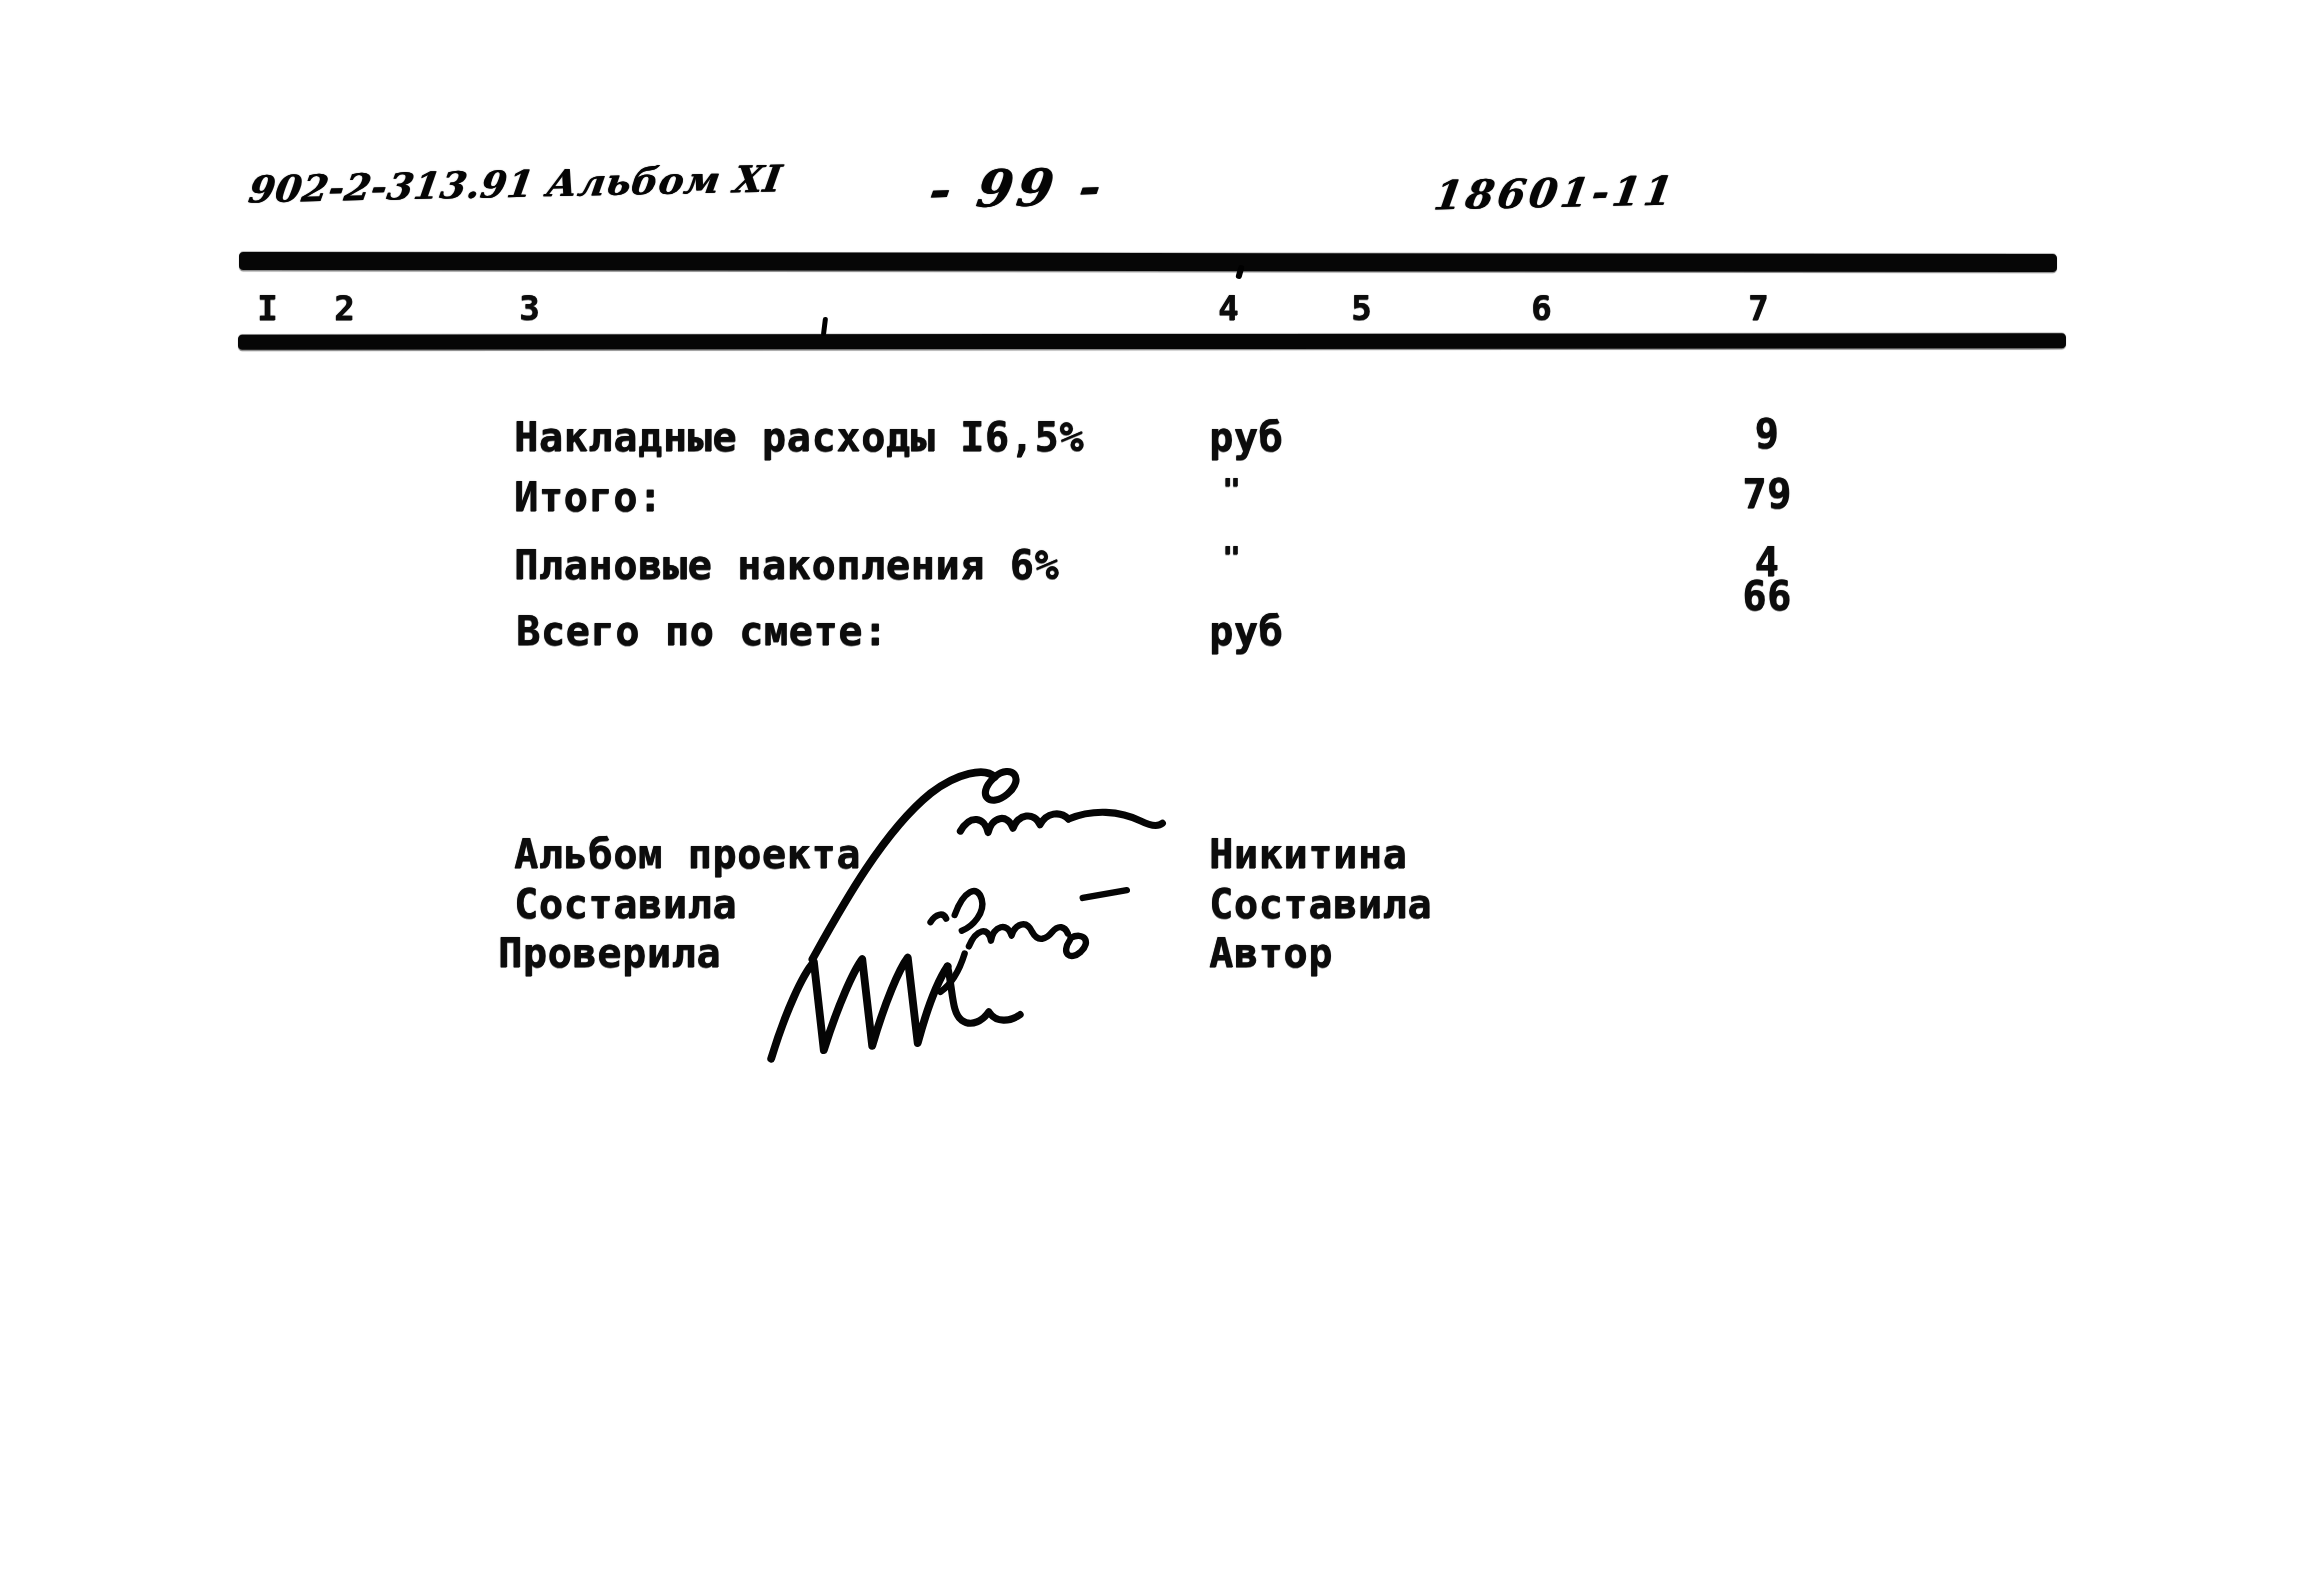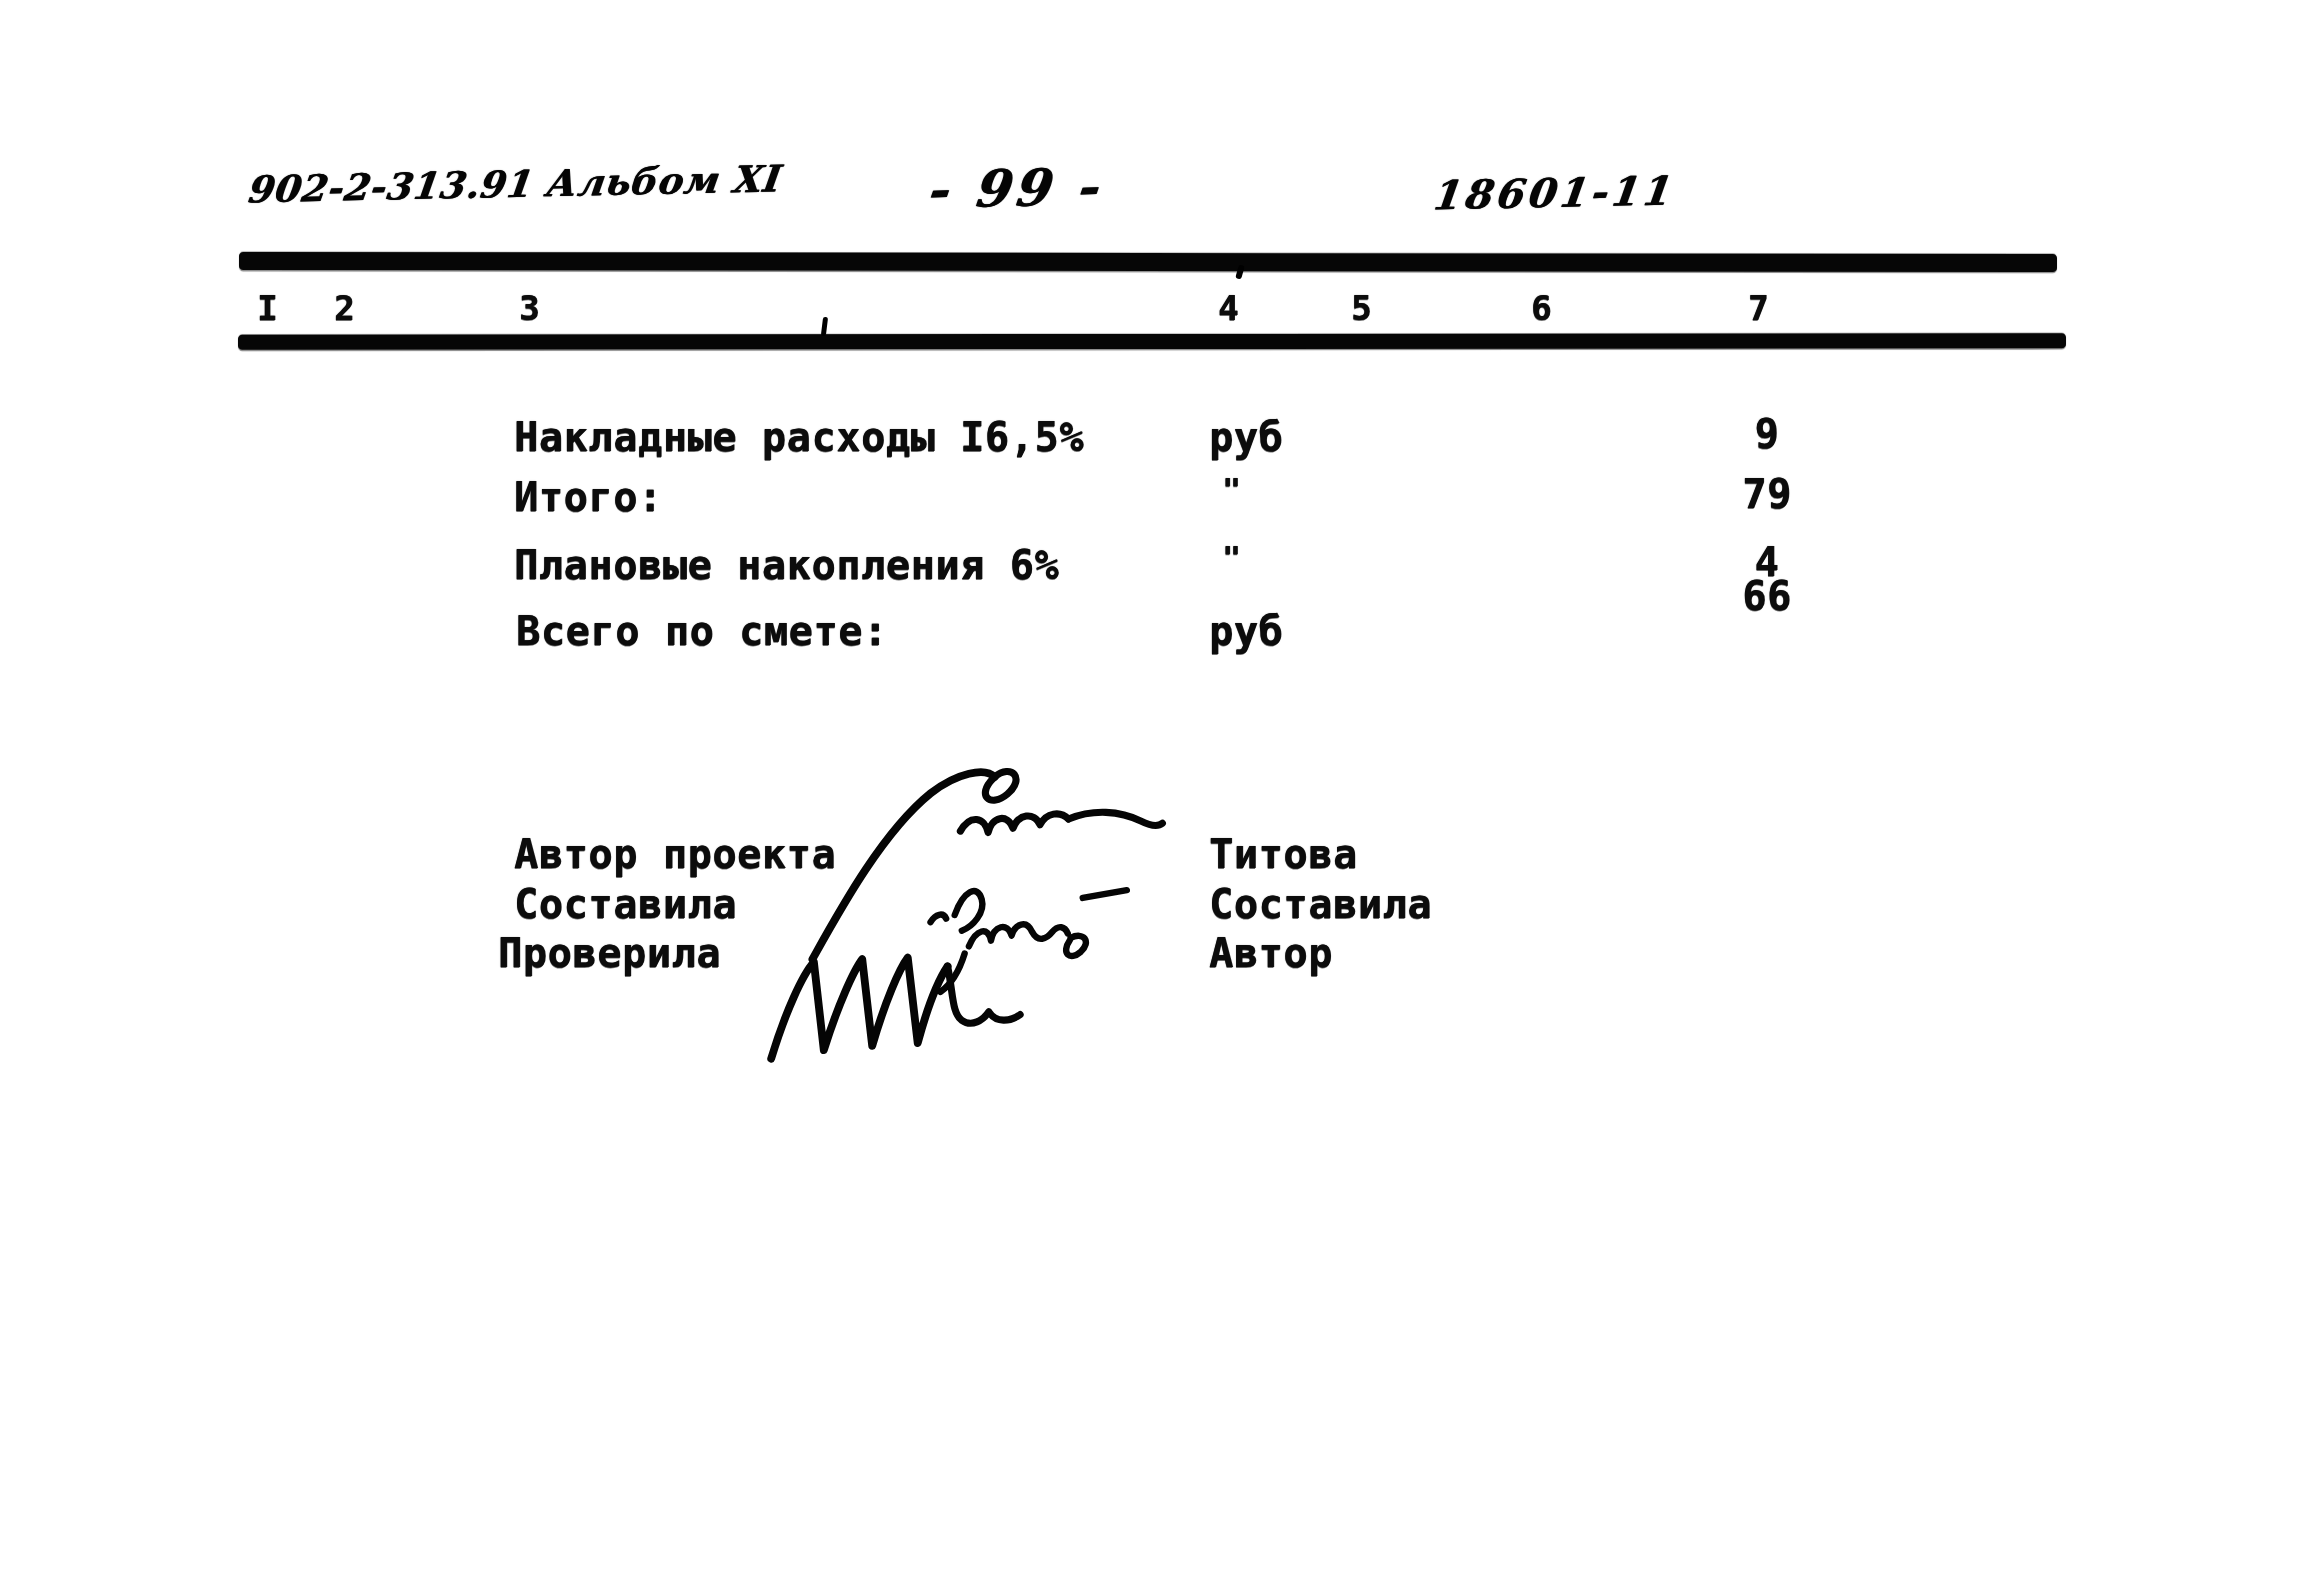--- a/index.html
+++ b/index.html
@@ -90,22 +90,22 @@
     <div class="tw small-unit" style="left:1222px;top:539px">"</div>
     <div class="tw value" style="left:1721px;top:539px">4</div>
   </div>
   <div>
     <div class="tw" style="left:516px;top:608px">Всего по смете:</div>
     <div class="tw" style="left:1209px;top:608px">руб</div>
     <div class="tw value" style="left:1721px;top:573px">66</div>
   </div>
 
   <div>
-    <div class="tw" style="left:514px;top:831px">Автор проекта</div>
-    <div class="tw" style="left:1209px;top:831px">Титова</div>
+    <div class="tw" style="left:514px;top:831px">Альбом проекта</div>
+    <div class="tw" style="left:1209px;top:831px">Никитина</div>
   </div>
   <div>
     <div class="tw" style="left:514px;top:881px">Составила</div>
     <div class="tw" style="left:1209px;top:881px">Составила</div>
   </div>
   <div>
     <div class="tw" style="left:498px;top:930px">Проверила</div>
     <div class="tw" style="left:1209px;top:930px">Автор</div>
   </div>
 

